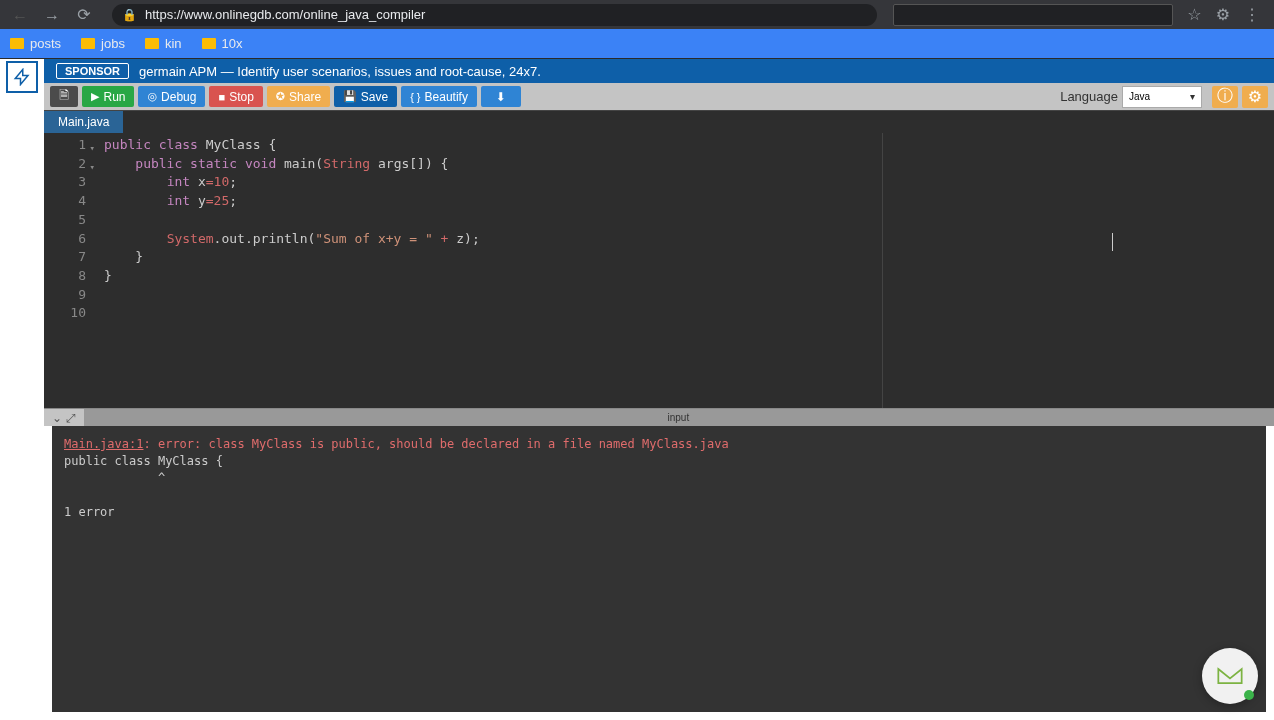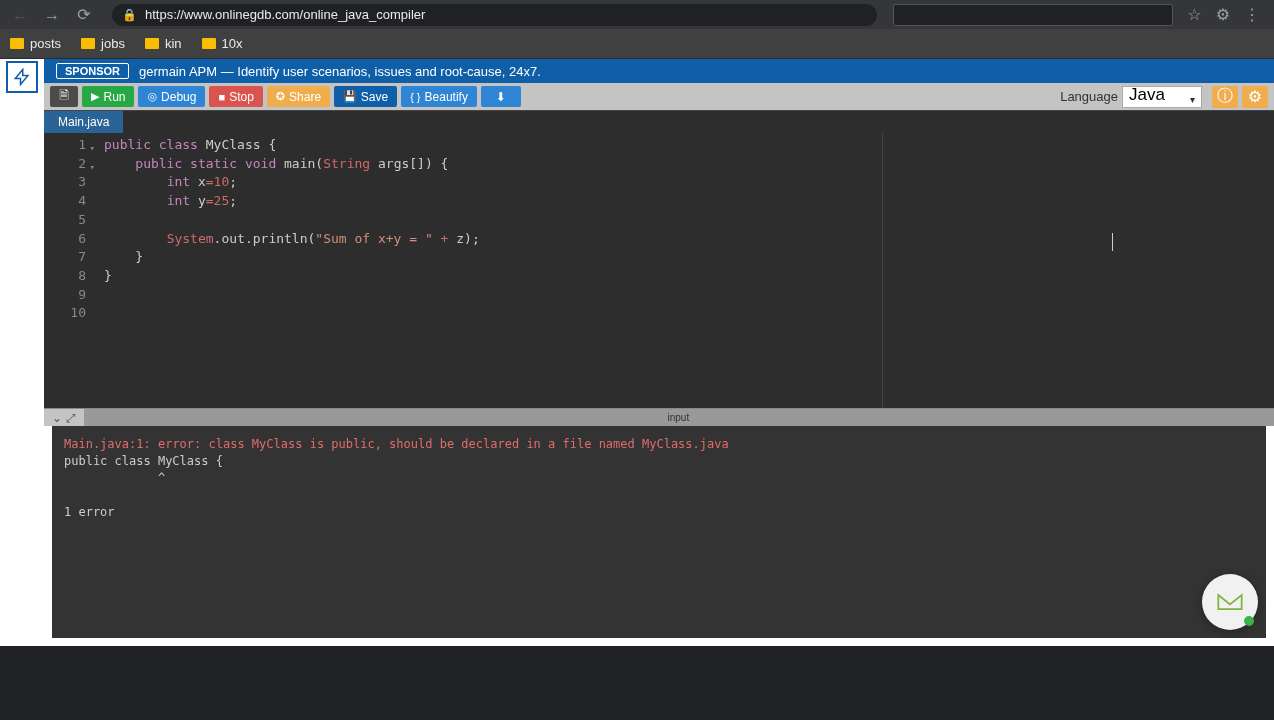--- a/index.html
+++ b/index.html
@@ -46,34 +46,34 @@
   background: #202124;
   border: 1px solid #555;
   border-radius: 2px;
 }
 .browser-icons {
   display: flex; gap: 14px; color: #9aa0a6; align-items: center;
   padding: 0 6px;
 }
 .bookmarks-bar {
   height: 30px;
-  background: #404040;
+  background: #3b82f6;
   display: flex;
   align-items: center;
   padding: 0 10px;
   gap: 20px;
   border-bottom: 1px solid #2a2a2a;
 }
 .bookmark {
   display: flex; align-items: center; gap: 6px;
   color: #e8eaed; font-size: 13px;
 }
 .bookmark .folder { width: 14px; height: 11px; background: #fbbc04; border-radius: 1px; }
 .main-content {
-  height: 587px;
+  height: 661px;
   display: flex;
   background: #0c4a6e;
 }
 .left-rail {
   width: 44px;
   background: white;
   display: flex; flex-direction: column; align-items: center;
   padding-top: 2px;
 }
 .logo-box {
@@ -130,24 +130,24 @@
 .save-btn { background: #0e5fa8; }
 .beautify-btn { background: #2f84d4; }
 .download-btn { background: #2f84d4; width: 40px; justify-content:center; }
 .toolbar-spacer { flex: 1; }
 .lang-label { font-size: 13px; color: #333; margin-right: 0; }
 .lang-select {
   height: 22px;
   background: white;
   border: 1px solid #aaa;
   padding: 2px 20px 2px 6px;
-  font-size: 17px;
+  font-size: 10px;
   position: relative;
   width: 80px;
-  display:flex; align-items:flex-end;
+  display:flex; align-items:center;
 }
 .lang-select::after { content:"▾"; position:absolute; right:6px; color:#333; font-size:10px; }
 .icon-btn {
   width: 26px; height: 22px;
   background: #f0ad4e;
   display:flex; align-items:center; justify-content:center;
   color:white; border-radius:2px; cursor:pointer;
 }
 .tab-bar {
   height: 23px;
@@ -237,21 +237,21 @@
 .console {
   flex:1;
   background: #333;
   margin: 0 8px 8px 8px;
   padding: 10px 12px;
   font-family: 'Consolas', monospace;
   font-size: 12px;
   color: #ccc;
   line-height: 17px;
 }
-.console .err-link { color: #e06c6c; }
+.console .err-link { color: #e06c6c; text-decoration: underline; }
 .console .err-text { color: #e06c6c; }
 .bottom-white {
   background:white;
   display:flex; flex-direction:column;
   flex:1;
   position: relative;
 }
 .chat-bubble {
   position: absolute;
   bottom: 16px;

